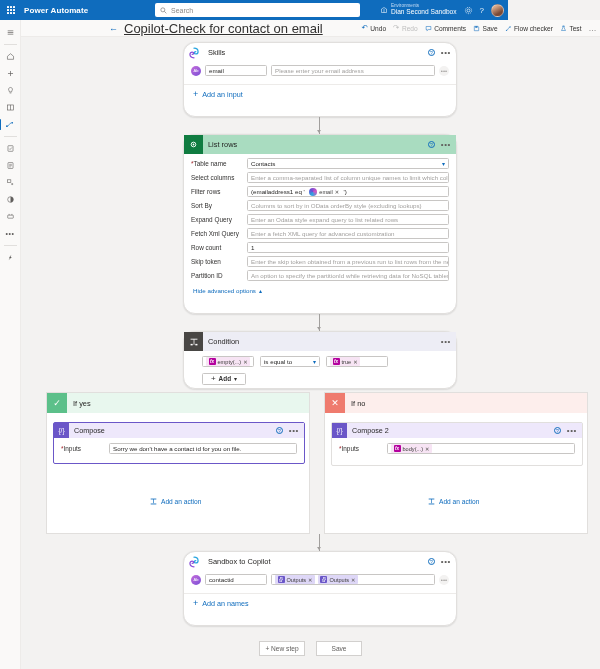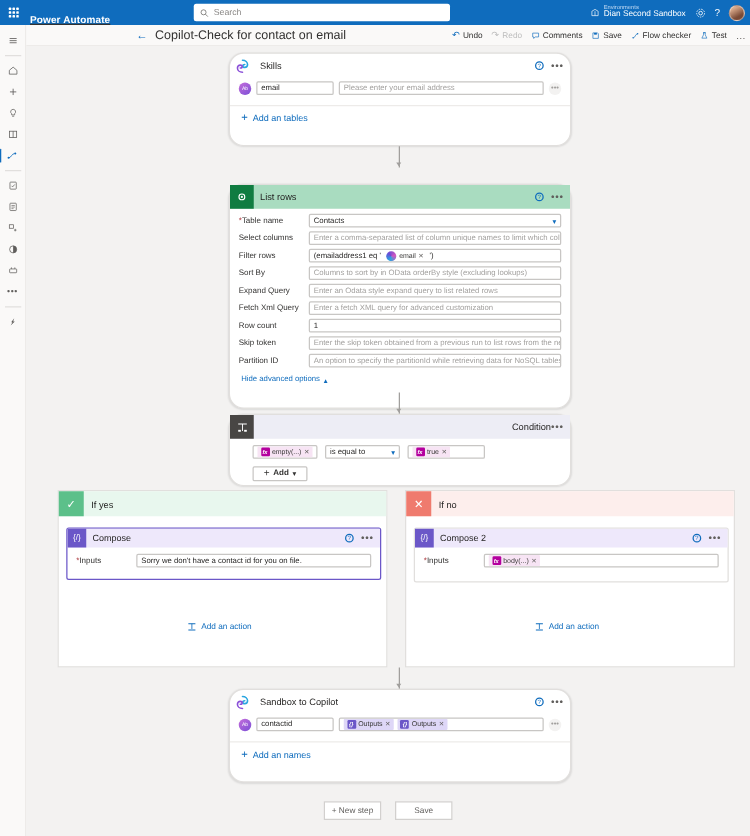--- a/index.html
+++ b/index.html
@@ -8,22 +8,22 @@
     width:600px; height:669px;
     font-family:"Liberation Sans", sans-serif;
     font-size:7px;
     color:#323130;
     background:#f3f2f1;
     overflow:hidden;
   }
 
   
   .topbar {
-    position:absolute; top:0; left:0; width:600px; height:20px;
-    background:#0f6cbd; display:flex; align-items:flex-end;text-decoration:underline;
+    position:absolute; top:0; left:0; width:508px; height:20px;
+    background:#0f6cbd; display:flex; align-items:center;
   }
   .waffle { width:22px; height:20px; display:flex; align-items:center; justify-content:center; }
   .waffle-grid { width:9px; height:9px; display:grid; grid-template-columns:repeat(3,1fr); grid-template-rows:repeat(3,1fr); gap:1px; }
   .waffle-grid i { background:#fff; border-radius:0.5px; display:block; }
   .brand { color:#fff; font-size:8px; font-weight:bold; margin-left:2px; letter-spacing:0.1px; }
   .searchbox {
     position:absolute; left:155px; top:3px; width:205px; height:14px;
     background:#fff; border-radius:2px; display:flex; align-items:center;
     padding:0 5px; gap:4px;
   }
@@ -57,21 +57,21 @@
   }
   .rail-sep { width:13px; height:1px; background:#e1dfdd; margin:3px 0; }
 
   
   .cmdbar {
     position:absolute; top:20px; left:21px; width:579px; height:17px;
     background:#faf9f8; border-bottom:1px solid #edebe9;
     display:flex; align-items:center;
   }
   .back-arrow { margin-left:88px; color:#0f6cbd; font-size:9px; }
-  .flow-title { margin-left:6px; font-size:10px; color:#323130; }
+  .flow-title { margin-left:6px; font-size:13px; color:#323130;text-decoration:underline; }
   .cmd-actions { position:absolute; right:3px; display:flex; align-items:center; gap:7px; }
   .cmd-btn { display:flex; align-items:center; gap:2.5px; font-size:6.6px; color:#323130; }
   .cmd-btn .gl { color:#0f6cbd; font-size:7.5px; line-height:1; }
   .cmd-btn.dis, .cmd-btn.dis .gl { color:#bdbdbd; }
   .cmd-ell { color:#605e5c; font-size:8px; letter-spacing:0.5px; }
 
   
   .canvas {
     position:absolute; top:37px; left:21px; width:579px; height:632px;
     background:#f3f2f1; overflow:hidden;
@@ -401,28 +401,28 @@
     <div class="row" style="padding-top:3px;">
       <span class="bubble">Ab</span>
       <div class="fld sm">email</div>
       <div class="fld ph">Please enter your email address</div>
       <span class="rowdots">•••</span>
     </div>
 
     <div class="divider" style="margin-top:6px;"></div>
     <div class="addlink">
       <span class="plus">+</span>
-      <span>Add an tables</span>
+      <span>Add an input</span>
     </div>
   </div>
 
   <div class="conn" style="left:298px; top:80px; height:17px;"></div>
   <div class="arrowhead" style="left:295.5px; top:93px;"></div>
 
-  <div class="card" style="left:162px; top:110px; width:274px; height:180px;">
+  <div class="card" style="left:162px; top:97px; width:274px; height:180px;">
     <div class="card-head" style="background:#a9dcc0;">
       <span class="card-icon" style="background:#107c41;">
         <svg width="11" height="11" viewBox="0 0 16 16">
           <rect x="2" y="2" width="12" height="12" rx="2" fill="#107c41"></rect>
           <ellipse cx="8" cy="8" rx="3.4" ry="3.4" fill="none" stroke="#fff" stroke-width="1.3"></ellipse>
           <circle cx="8" cy="8" r="1.3" fill="#fff"></circle>
         </svg>
       </span>
       <span class="card-title">List rows</span>
       <span class="head-help">?</span>
@@ -487,21 +487,21 @@
 
     <div class="addlink" style="padding:4px 0 0 9px; font-size:6.2px; gap:3px;">
       <span>Hide advanced options</span>
       <span style="font-size:6px;">▴</span>
     </div>
   </div>
 
   <div class="conn" style="left:298px; top:277px; height:17px;"></div>
   <div class="arrowhead" style="left:295.5px; top:290px;"></div>
 
-  <div class="card" style="left:162px; top:294px; width:274px; height:58px;text-align:right;">
+  <div class="card" style="left:162px; top:294px; width:274px; height:58px;">
     <div class="card-head" style="background:#ededf5;">
       <span class="card-icon" style="background:#484644;">
         <svg width="10" height="10" viewBox="0 0 16 16">
           <line x1="2.5" y1="3.5" x2="13.5" y2="3.5" stroke="#fff" stroke-width="1.4"></line>
           <line x1="8" y1="3.5" x2="8" y2="12.5" stroke="#fff" stroke-width="1.2"></line>
           <rect x="2.5" y="11" width="3.4" height="2.4" fill="#fff"></rect>
           <rect x="10.1" y="11" width="3.4" height="2.4" fill="#fff"></rect>
         </svg>
       </span>
       <span class="card-title">Condition</span>

